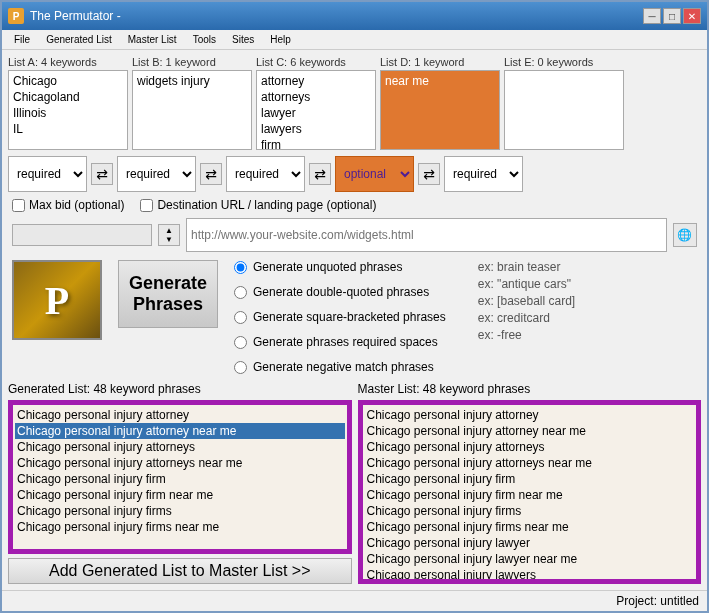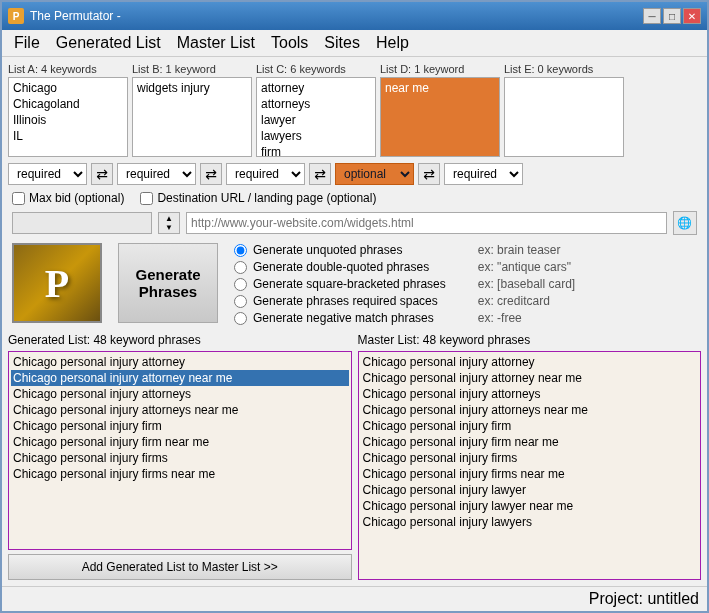--- a/index.html
+++ b/index.html
@@ -83,21 +83,21 @@
       border-bottom: 1px solid #ccc;
       display: flex;
       gap: 0;
       padding: 2px 4px;
       flex-shrink: 0;
     }
 
     .menu-item {
       padding: 2px 8px;
       cursor: pointer;
-      font-size: 16px;
+      font-size: 10px;
     }
 
     
     .content {
       flex: 1;
       padding: 6px;
       display: flex;
       flex-direction: column;
       gap: 4px;
       overflow: hidden;
@@ -141,31 +141,31 @@
 
     
     .dropdown-row {
       display: flex;
       align-items: center;
       gap: 4px;
       margin-top: 2px;
     }
 
     .dropdown-sel {
-      height: 22px;
+      height: 36px;
       border: 1px solid #aaa;
       background: white;
       font-size: 12px;
       padding: 0 4px;
       cursor: pointer;
     }
 
     .dropdown-sel.orange-sel {
       background: #e07830;
-      color: #0f172a;
+      color: #4c1d95;
       border-color: #c05a10;
     }
 
     .swap-btn {
       width: 22px;
       height: 22px;
       border: 1px solid #aaa;
       background: #e8e8e8;
       display: flex;
       align-items: center;
@@ -204,21 +204,21 @@
       padding: 0 4px;
       font-size: 12px;
       background: #e8e8e8;
       color: #888;
     }
 
     .url-input {
       flex: 1;
       height: 22px;
       border: 1px solid #aaa;
-      padding: 4px 4px;
+      padding: 16px 4px;
       font-size: 12px;
       color: #999;
     }
 
     .globe-btn {
       width: 24px;
       height: 24px;
       border: 1px solid #aaa;
       background: #e8e8e8;
       display: flex;
@@ -250,36 +250,36 @@
     .generate-logo .p-letter {
       font-size: 40px;
       font-weight: bold;
       color: white;
       text-shadow: 2px 2px 4px rgba(0,0,0,0.5);
       font-family: serif;
     }
 
     .generate-btn {
       width: 100px;
-      height: 80px;
+      height: 68px;
       background: linear-gradient(to bottom, #e8e8e8, #c8c8c8);
       border: 1px solid #aaa;
       cursor: pointer;
-      font-size: 15px;
+      font-size: 18px;
       font-weight: bold;
       text-align: center;
       display: flex;
       align-items: center;
       justify-content: center;
     }
 
     .radio-options {
       display: flex;
       flex-direction: column;
-      gap: 3px;
+      gap: 11px;
     }
 
     .radio-label {
       display: flex;
       align-items: center;
       gap: 6px;
       font-size: 12px;
     }
 
     .example-col {
@@ -306,21 +306,21 @@
       gap: 4px;
     }
 
     .gen-label {
       font-size: 12px;
       font-weight: normal;
     }
 
     .gen-list-box {
       flex: 1;
-      border: 1px solid #a21caf;
+      border: 5px solid #a21caf;
       background: #f5f0e8;
       overflow-y: auto;
       padding: 2px;
       font-size: 12px;
       min-height: 120px;
     }
 
     .gen-list-item {
       padding: 1px 2px;
       white-space: nowrap;
@@ -329,30 +329,30 @@
     .gen-list-item.selected {
       background: #3472b0;
       color: white;
     }
 
     .add-btn {
       height: 26px;
       background: linear-gradient(to bottom, #f0f0f0, #d8d8d8);
       border: 1px solid #aaa;
       cursor: pointer;
-      font-size: 12px;
+      font-size: 16px;
       padding: 0 8px;
     }
 
     
     .status-bar {
       border-top: 1px solid #ccc;
       background: #f0f0f0;
       padding: 3px 8px;
-      font-size: 16px;
+      font-size: 12px;
       display: flex;
       justify-content: flex-end;
       flex-shrink: 0;
     }
 
     input[type="radio"] {
       margin: 0;
     }
 
     input[type="checkbox"] {

